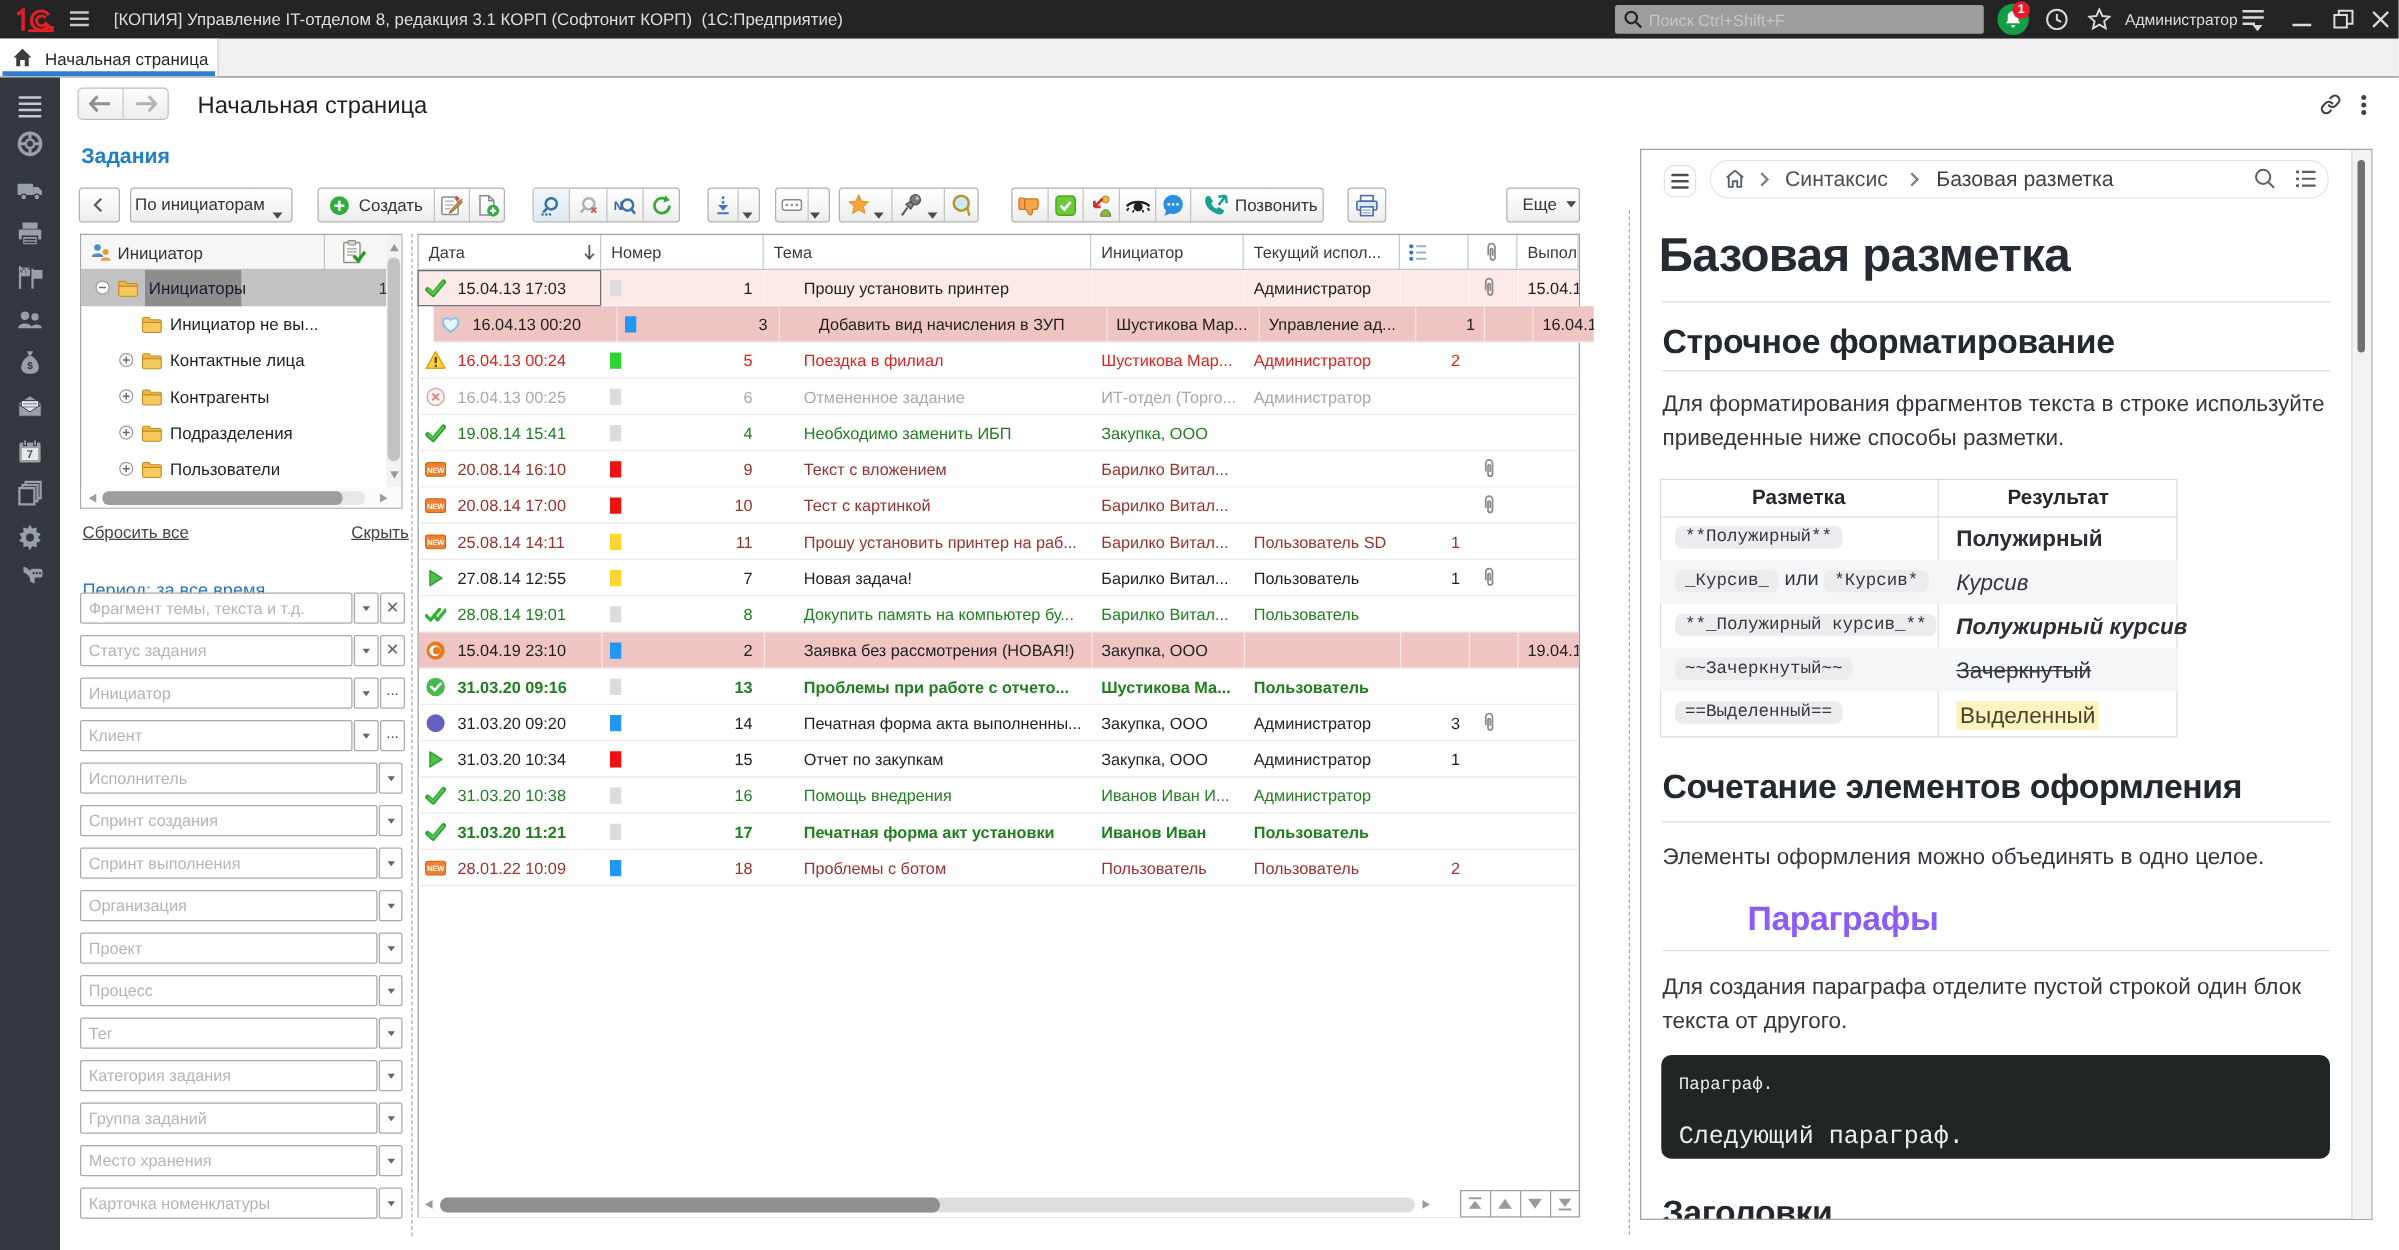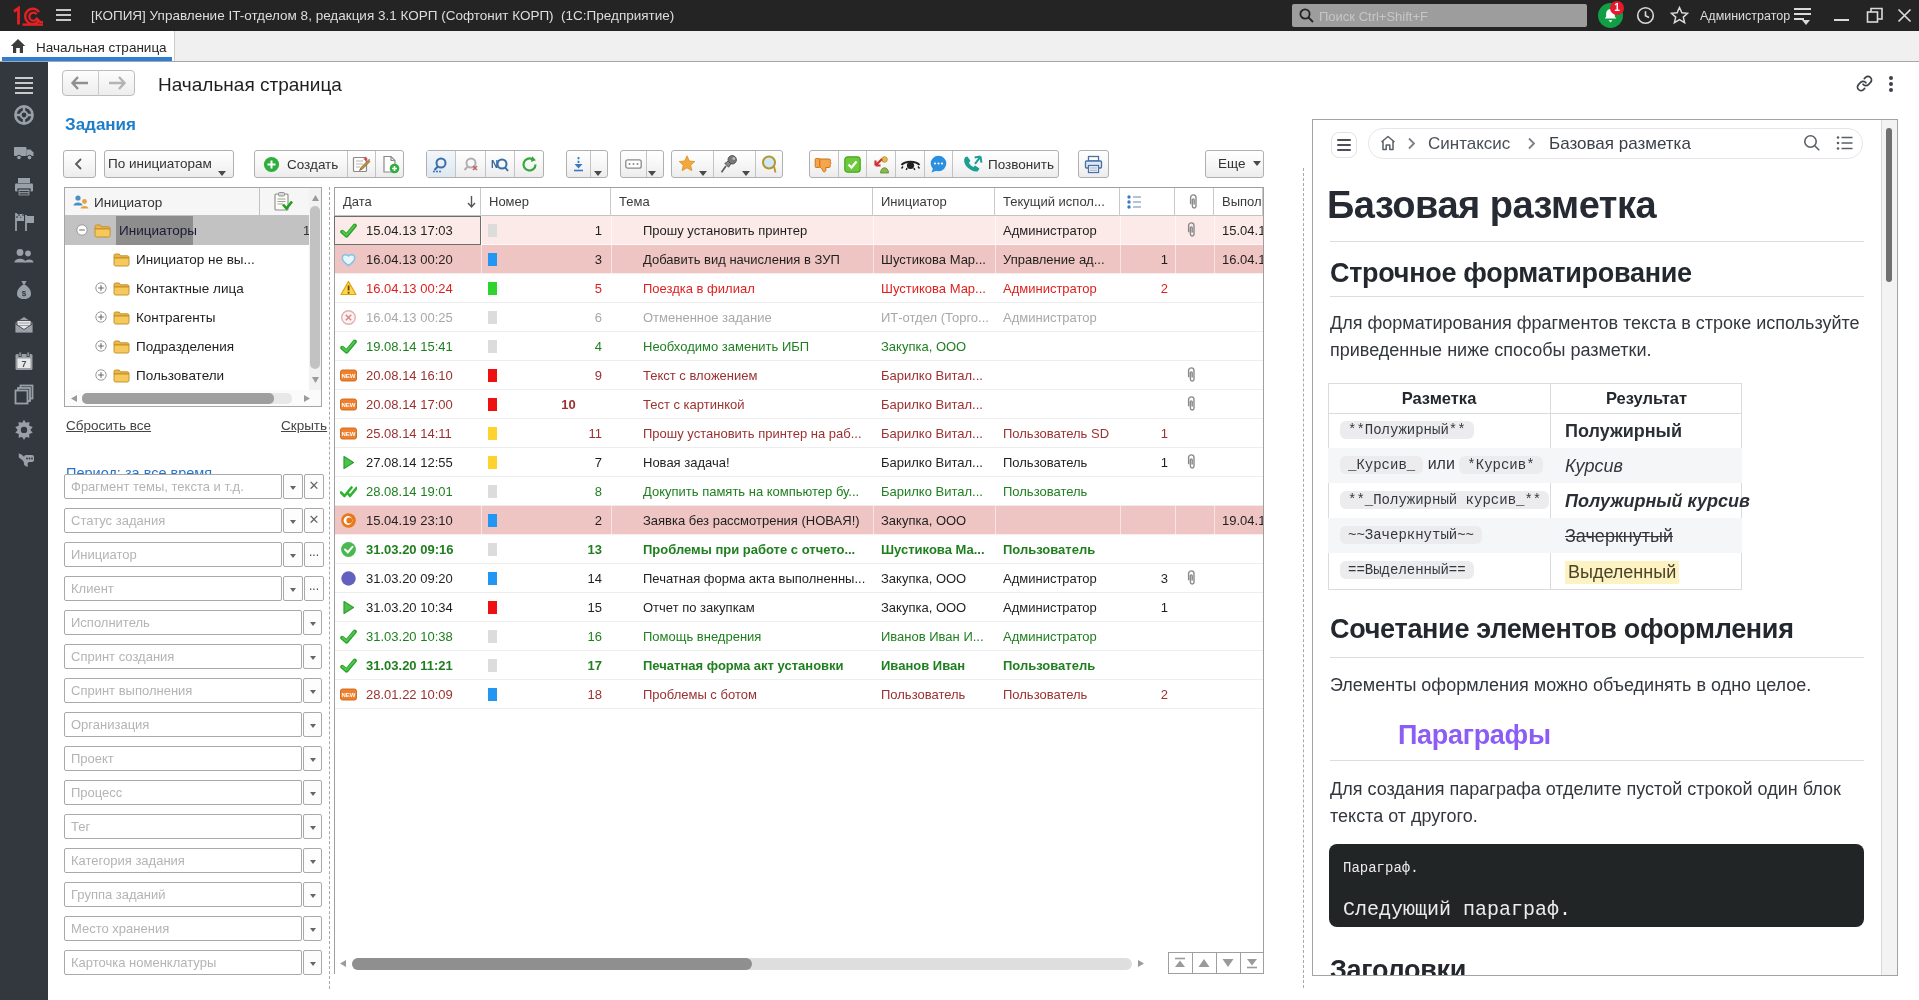--- a/index.html
+++ b/index.html
@@ -507,21 +507,21 @@
     <div class="tc" style="left:887px;width:41px;">15.04.1</div>
     <div class="a" style="left:146px;top:0;width:1px;height:29px;background:rgba(255,255,255,0.55);"></div>
     <div class="a" style="left:276px;top:0;width:1px;height:29px;background:rgba(255,255,255,0.55);"></div>
     <div class="a" style="left:538px;top:0;width:1px;height:29px;background:rgba(255,255,255,0.55);"></div>
     <div class="a" style="left:660px;top:0;width:1px;height:29px;background:rgba(255,255,255,0.55);"></div>
     <div class="a" style="left:785px;top:0;width:1px;height:29px;background:rgba(255,255,255,0.55);"></div>
     <div class="a" style="left:840px;top:0;width:1px;height:29px;background:rgba(255,255,255,0.55);"></div>
     <div class="a" style="left:879px;top:0;width:1px;height:29px;background:rgba(255,255,255,0.55);"></div>
     <div class="a" style="left:0;top:28px;width:928px;height:1px;background:rgba(255,255,255,0.7);"></div>
   </div>
-<div class="trow" style="top:245px;color:#1f1f1f;font-weight:normal;background:#eec5c2;">
+<div class="trow" style="top:245px;color:#1f1f1f;font-weight:normal;background:#eec5c2;margin-left:12px;">
     <svg class="a" style="left:5px;top:6px" width="17" height="17" viewBox="0 0 17 17">
       <path d="M8.5 14.5 C-2 8 3 0.5 8.5 5 C14 0.5 19 8 8.5 14.5 Z" fill="#eaf6fd" stroke="#7fc4ec" stroke-width="1.6"></path>
     </svg>
     <div class="tc" style="left:31px;width:112px;">16.04.13 00:20</div>
     <div class="sq" style="left:153px;background:#2196f3;"></div>
     <div class="tc" style="left:200px;width:67px;text-align:right;">3</div>
     <div class="tc" style="left:308px;width:228px;">Добавить вид начисления в ЗУП</div>
     <div class="tc" style="left:546px;width:112px;">Шустикова Мар...</div>
     <div class="tc" style="left:668px;width:115px;">Управление ад...</div>
     <div class="tc" style="left:770px;width:63px;text-align:right;">1</div>
@@ -590,21 +590,21 @@
 </svg>
   </div>
 <div class="a" style="left:335px;top:389px;width:928px;height:1px;background:#ededed;"></div>
 <div class="trow" style="top:390px;color:#9b3030;font-weight:normal;">
     <svg class="a" style="left:5px;top:6px" width="17" height="17" viewBox="0 0 17 17">
       <rect x="0.5" y="3" width="16" height="11" rx="2" fill="#f08030" stroke="#cc6610" stroke-width="0.9"></rect>
       <text x="8.5" y="11" font-size="6" font-weight="bold" fill="#fff" text-anchor="middle" font-family="Liberation Sans">NEW</text>
     </svg>
     <div class="tc" style="left:31px;width:112px;">20.08.14 17:00</div>
     <div class="sq" style="left:153px;background:#ee1111;"></div>
-    <div class="tc" style="left:200px;width:67px;text-align:center;font-weight:bold;">10</div>
+    <div class="tc" style="left:200px;width:67px;text-align:right;">10</div>
     <div class="tc" style="left:308px;width:228px;">Тест с картинкой</div>
     <div class="tc" style="left:546px;width:112px;">Барилко Витал...</div>
     <svg class="a" style="left:850px;top:5px" width="13" height="18" viewBox="0 0 13 18">
  <path d="M3.6 11.2 L3.6 4.6 A2.7 2.7 0 0 1 9 4.6 L9 13.2 A1.8 1.8 0 0 1 5.4 13.2 L5.4 6.8 A0.9 0.9 0 0 1 7.2 6.8 L7.2 11.5" stroke="#8a8a8a" stroke-width="1.4" fill="none"></path>
 </svg>
   </div>
 <div class="a" style="left:335px;top:418px;width:928px;height:1px;background:#ededed;"></div>
 <div class="trow" style="top:419px;color:#9b3030;font-weight:normal;">
     <svg class="a" style="left:5px;top:6px" width="17" height="17" viewBox="0 0 17 17">
       <rect x="0.5" y="3" width="16" height="11" rx="2" fill="#f08030" stroke="#cc6610" stroke-width="0.9"></rect>

